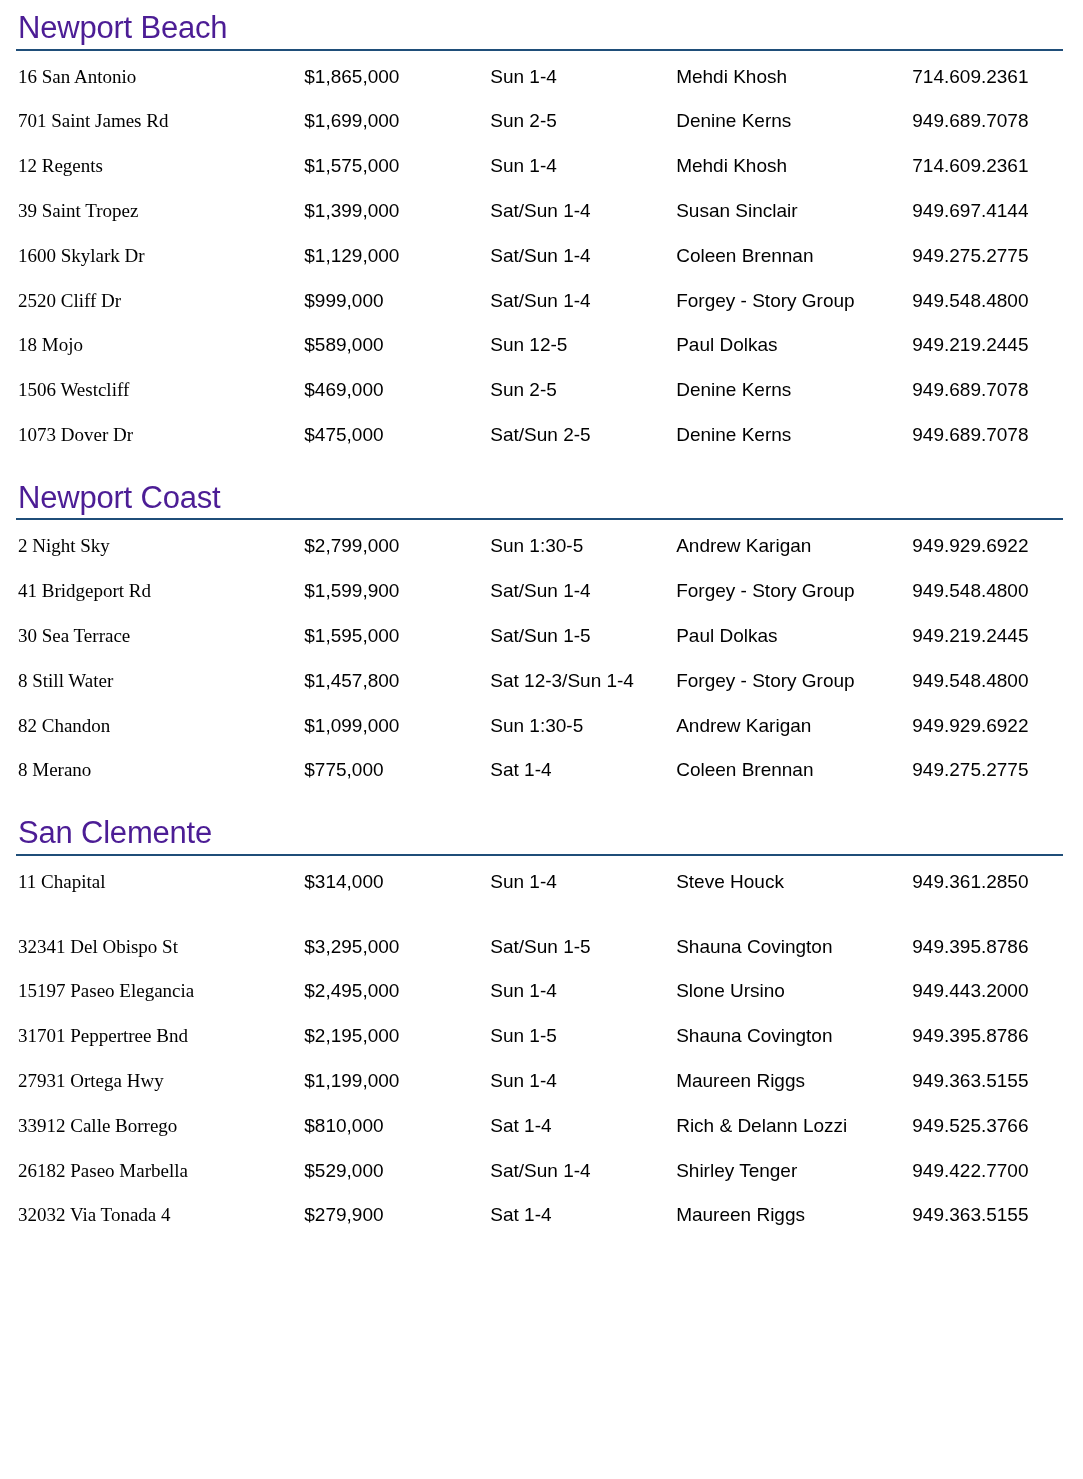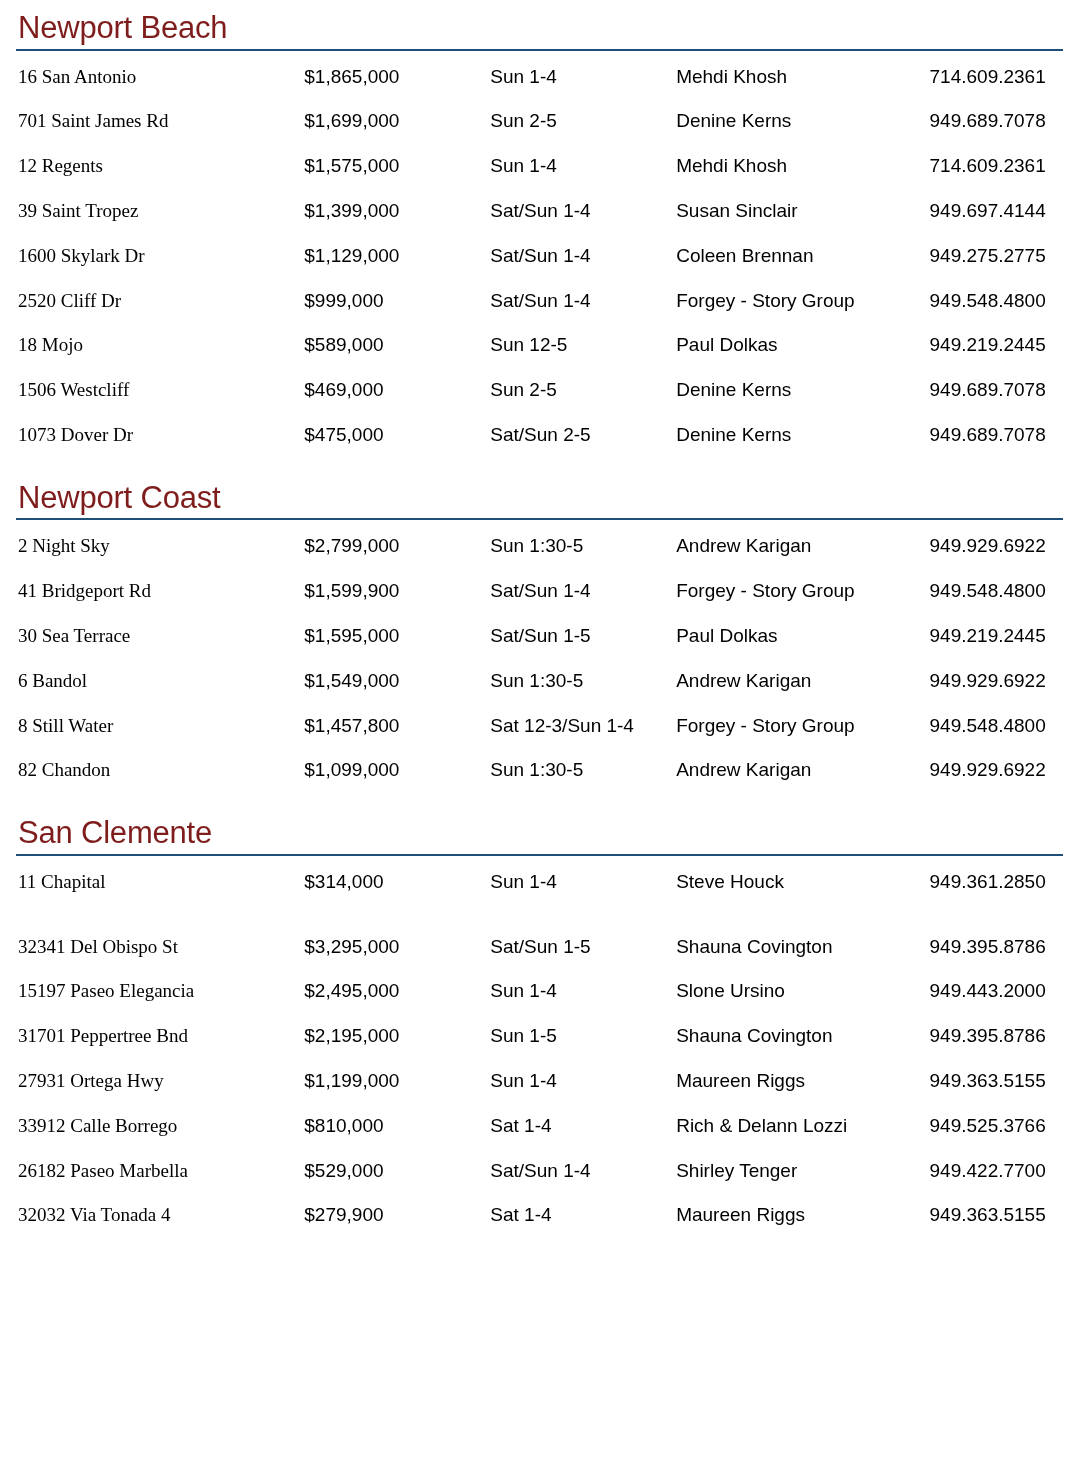--- a/index.html
+++ b/index.html
@@ -20,21 +20,21 @@
     padding: 8px 20px 10px 16px;
   }
   .section {
     margin: 0;
   }
   .section-heading {
     font-size: 31px;
     font-weight: 400;
     line-height: 1.15;
     letter-spacing: -0.2px;
-    color: #7f1d1d;
+    color: #4c1d95;
     padding: 2px 0 3px 2px;
     border-bottom: 2px solid #1f4e79;
     margin: 0 0 4px 0;
   }
   table.listings {
     width: 100%;
     border-collapse: collapse;
     table-layout: fixed;
   }
   table.listings td {
@@ -43,21 +43,21 @@
     padding: 11px 0 11px 0;
     vertical-align: baseline;
     white-space: nowrap;
     overflow: hidden;
     text-overflow: ellipsis;
   }
   .col-address { width: 28.5%; padding-left: 2px !important; font-family: Liberation Serif, serif; }
   .col-price   { width: 14.5%; text-align: left; padding-right: 42px !important; }
   .col-times   { width: 18.5%; }
   .col-agent   { width: 23.5%; }
-  .col-phone   { width: 15%; text-align: center; }
+  .col-phone   { width: 15%; text-align: left; }
 
   .section + .section { margin-top: 20px; }
 </style>
 </head>
 <body>
 
 <div class="page">
   <div id="sections-root">
       <div class="section">
         <div class="section-heading">Newport Beach</div>
@@ -148,40 +148,40 @@
               <td class="col-phone">949.548.4800</td>
             </tr>
             <tr>
               <td class="col-address">30 Sea Terrace</td>
               <td class="col-price">$1,595,000</td>
               <td class="col-times">Sat/Sun 1-5</td>
               <td class="col-agent">Paul Dolkas</td>
               <td class="col-phone">949.219.2445</td>
             </tr>
             <tr>
-              <td class="col-address">6 Bandol</td>
-              <td class="col-price">$1,549,000</td>
-              <td class="col-times">Sun 1:30-5</td>
-              <td class="col-agent">Andrew Karigan</td>
-              <td class="col-phone">949.929.6922</td>
-            </tr>
-            <tr>
               <td class="col-address">8 Still Water</td>
               <td class="col-price">$1,457,800</td>
               <td class="col-times">Sat 12-3/Sun 1-4</td>
               <td class="col-agent">Forgey - Story Group</td>
               <td class="col-phone">949.548.4800</td>
             </tr>
             <tr>
               <td class="col-address">82 Chandon</td>
               <td class="col-price">$1,099,000</td>
               <td class="col-times">Sun 1:30-5</td>
               <td class="col-agent">Andrew Karigan</td>
               <td class="col-phone">949.929.6922</td>
             </tr>
+            <tr>
+              <td class="col-address">8 Merano</td>
+              <td class="col-price">$775,000</td>
+              <td class="col-times">Sat 1-4</td>
+              <td class="col-agent">Coleen Brennan</td>
+              <td class="col-phone">949.275.2775</td>
+            </tr>
           </tbody>
         </table>
       </div>
       <div class="section">
         <div class="section-heading">San Clemente</div>
         <table class="listings">
           <tbody>
             <tr>
               <td class="col-address">11 Chapital</td>
               <td class="col-price">$314,000</td>

